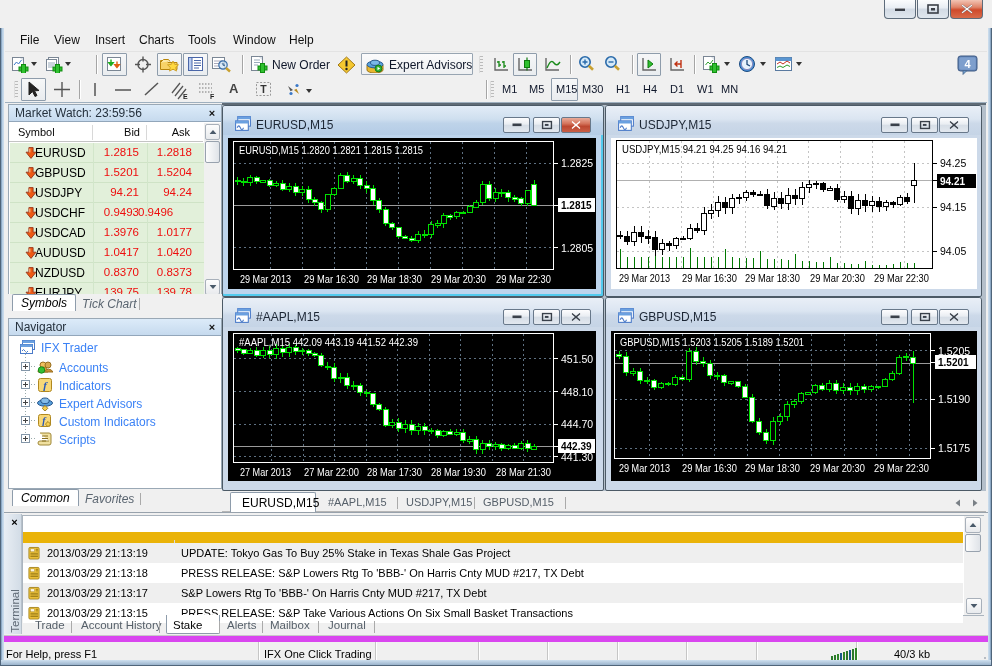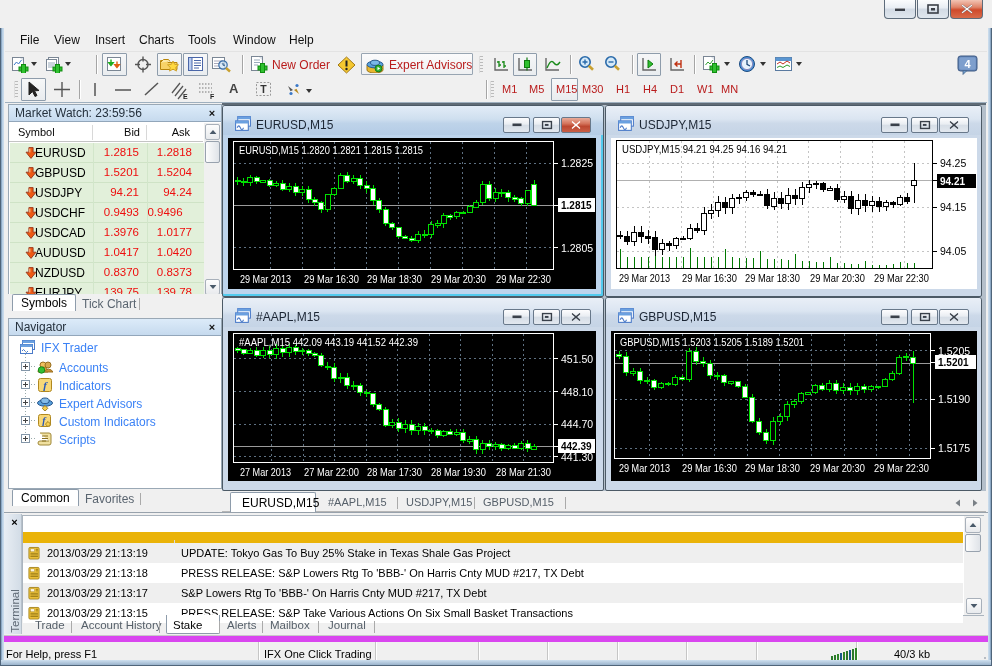--- a/index.html
+++ b/index.html
@@ -17,28 +17,28 @@
 #btnclose{background:linear-gradient(#f2c4b4 0%,#e08469 40%,#cf4a2b 55%,#d96b4a 100%);}
 
 #menubar{left:5px;top:28px;width:982px;height:24px;background:#f0f0f0;border-bottom:1px solid #e3e3e3;}
 .menuitem{position:absolute;top:5px;font-size:12px;color:#111;}
 #tb1{left:5px;top:52px;width:982px;height:26px;background:#f0f0f0;}
 #tb2{left:5px;top:78px;width:982px;height:25px;background:#f0f0f0;border-bottom:1px solid #9fb0bf;}
 .tbtn{position:absolute;top:1px;width:25px;height:23px;}
 .pressed{background:linear-gradient(#f6f7f8,#e9ecef);border:1px solid #8e9cab;border-radius:1px;}
 .tsep{position:absolute;top:3px;width:1px;height:19px;background:#a5a5a5;box-shadow:1px 0 0 #fff;}
 .grip{position:absolute;top:4px;width:4px;height:17px;background-image:repeating-linear-gradient(#bbb 0 1px,#f0f0f0 1px 3px);border-left:1px solid #ddd;}
-.tftxt{position:absolute;top:5px;font-size:11px;color:#b91c1c;}
+.tftxt{position:absolute;top:5px;font-size:11px;color:#0f172a;}
 .tbox{position:absolute;top:1px;height:22px;background:linear-gradient(#fbfbfc,#eef0f2);border:1px solid #98a5b2;border-radius:1px;}
 .ddarw{position:absolute;top:10px;width:0;height:0;border-left:3px solid transparent;border-right:3px solid transparent;border-top:4px solid #333;}
 
 .panel{position:absolute;left:8px;width:214px;background:#fff;border:1px solid #9aa8b5;}
 .phead{position:absolute;left:0;top:0;right:0;height:17px;background:linear-gradient(#dcebf9,#c6daee);border-bottom:1px solid #92a6ba;font-size:12px;color:#25313d;padding:1px 0 0 6px;}
 .pclose{position:absolute;top:2px;right:3px;width:12px;height:12px;font-size:11px;font-weight:bold;color:#111;text-align:center;line-height:12px;}
-.tabszone{position:absolute;left:8px;width:214px;height:18px;background:#f0f0f0;font-size:12px;}
+.tabszone{position:absolute;left:8px;width:214px;height:18px;background:#f0f0f0;font-size:12px;font-style:italic;}
 .tabact{position:absolute;top:0px;height:17px;background:#fff;border:1px solid #8e9cab;border-bottom:none;border-radius:2px 2px 0 0;padding:1px 8px 0 8px;color:#000;}
 .tabinact{position:absolute;top:3px;color:#5a6570;}
 
 .mwhdr{position:absolute;font-size:11px;color:#0a0a0a;}
 .mwrow{position:absolute;left:1px;width:195px;height:20px;background:#e2f0da;border-bottom:1px solid #cfe3c6;}
 .mwsym{position:absolute;left:25px;top:3px;color:#000;font-size:12px;}
 .mwbid{position:absolute;top:3px;color:#ee0d0d;font-size:11.5px;}
 .arr{position:absolute;left:15px;top:4px;width:12px;height:12px;}
 
 .sb{position:absolute;background:#f0f0f0;}
@@ -339,21 +339,21 @@
           <div class="abs" style="left:83px;top:0;width:1px;height:20px;background:#d2e6ca"></div>
           <div class="abs" style="left:137px;top:0;width:1px;height:20px;background:#d2e6ca"></div>
         </div>
         <div class="mwrow" style="top:60px">
           <svg class="arr" viewBox="0 0 12 12">
             <path d="M3.9 0.6 h4.2 v4.6 h2.9 L6 11.4 L1.0 5.2 H3.9 Z" fill="#ed5a14" stroke="#96351c" stroke-width="0.9"></path>
             <path d="M4.8 1.6 v3.8" stroke="#ffc9a0" stroke-width="1"></path>
           </svg>
           <div class="mwsym">USDCHF</div>
           <div class="mwbid" style="left:75px;width:54px;text-align:right">0.9493</div>
-          <div class="mwbid" style="left:128px;width:54px;text-align:center">0.9496</div>
+          <div class="mwbid" style="left:128px;width:54px;text-align:left">0.9496</div>
           <div class="abs" style="left:83px;top:0;width:1px;height:20px;background:#d2e6ca"></div>
           <div class="abs" style="left:137px;top:0;width:1px;height:20px;background:#d2e6ca"></div>
         </div>
         <div class="mwrow" style="top:80px">
           <svg class="arr" viewBox="0 0 12 12">
             <path d="M3.9 0.6 h4.2 v4.6 h2.9 L6 11.4 L1.0 5.2 H3.9 Z" fill="#ed5a14" stroke="#96351c" stroke-width="0.9"></path>
             <path d="M4.8 1.6 v3.8" stroke="#ffc9a0" stroke-width="1"></path>
           </svg>
           <div class="mwsym">USDCAD</div>
           <div class="mwbid" style="left:75px;width:54px;text-align:right">1.3976</div>

